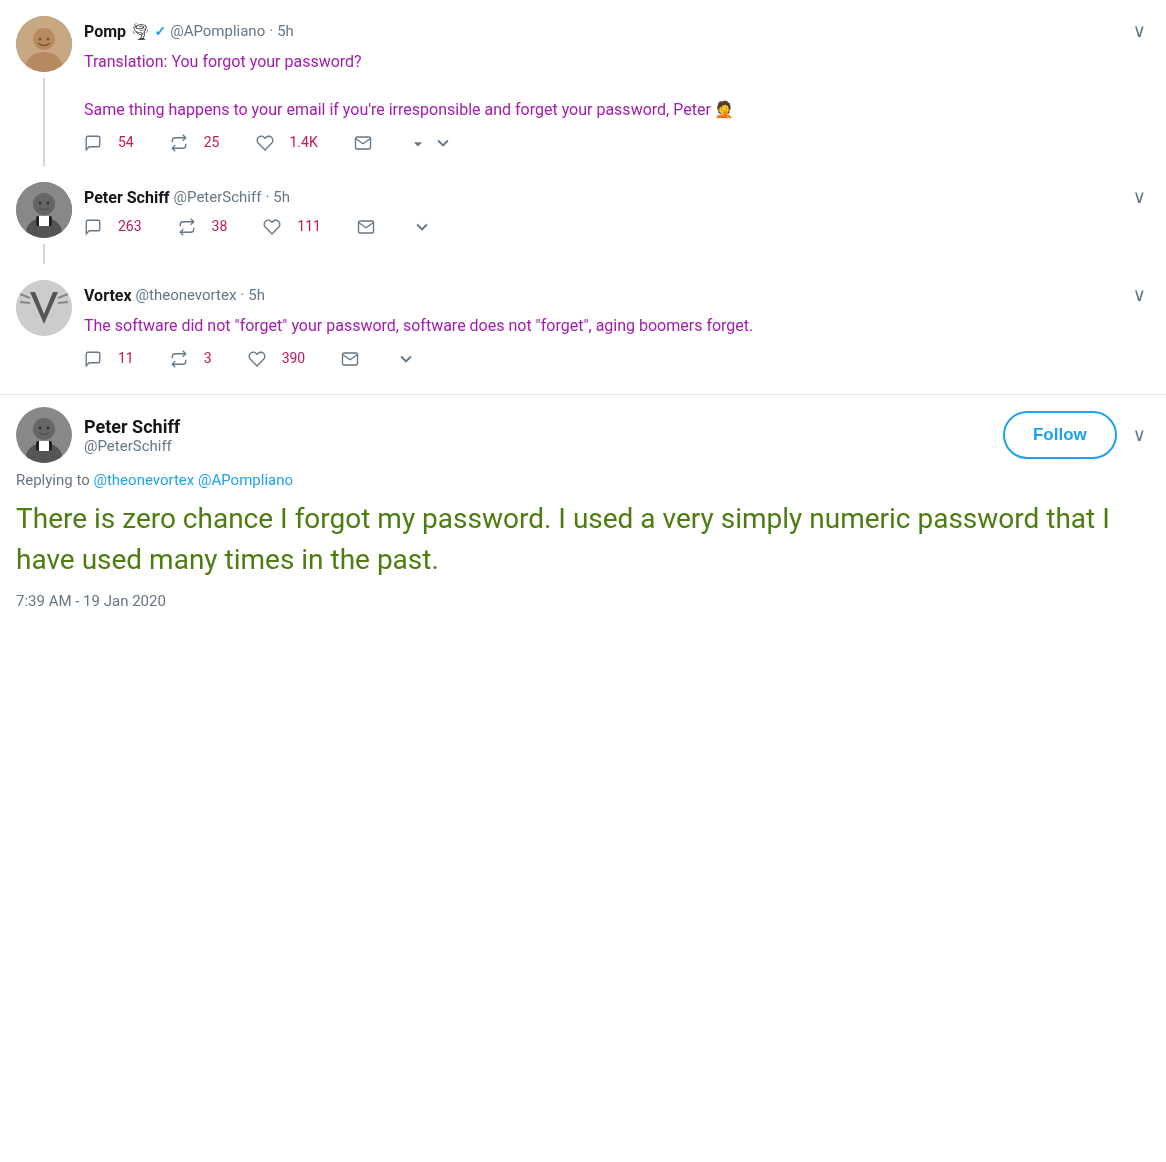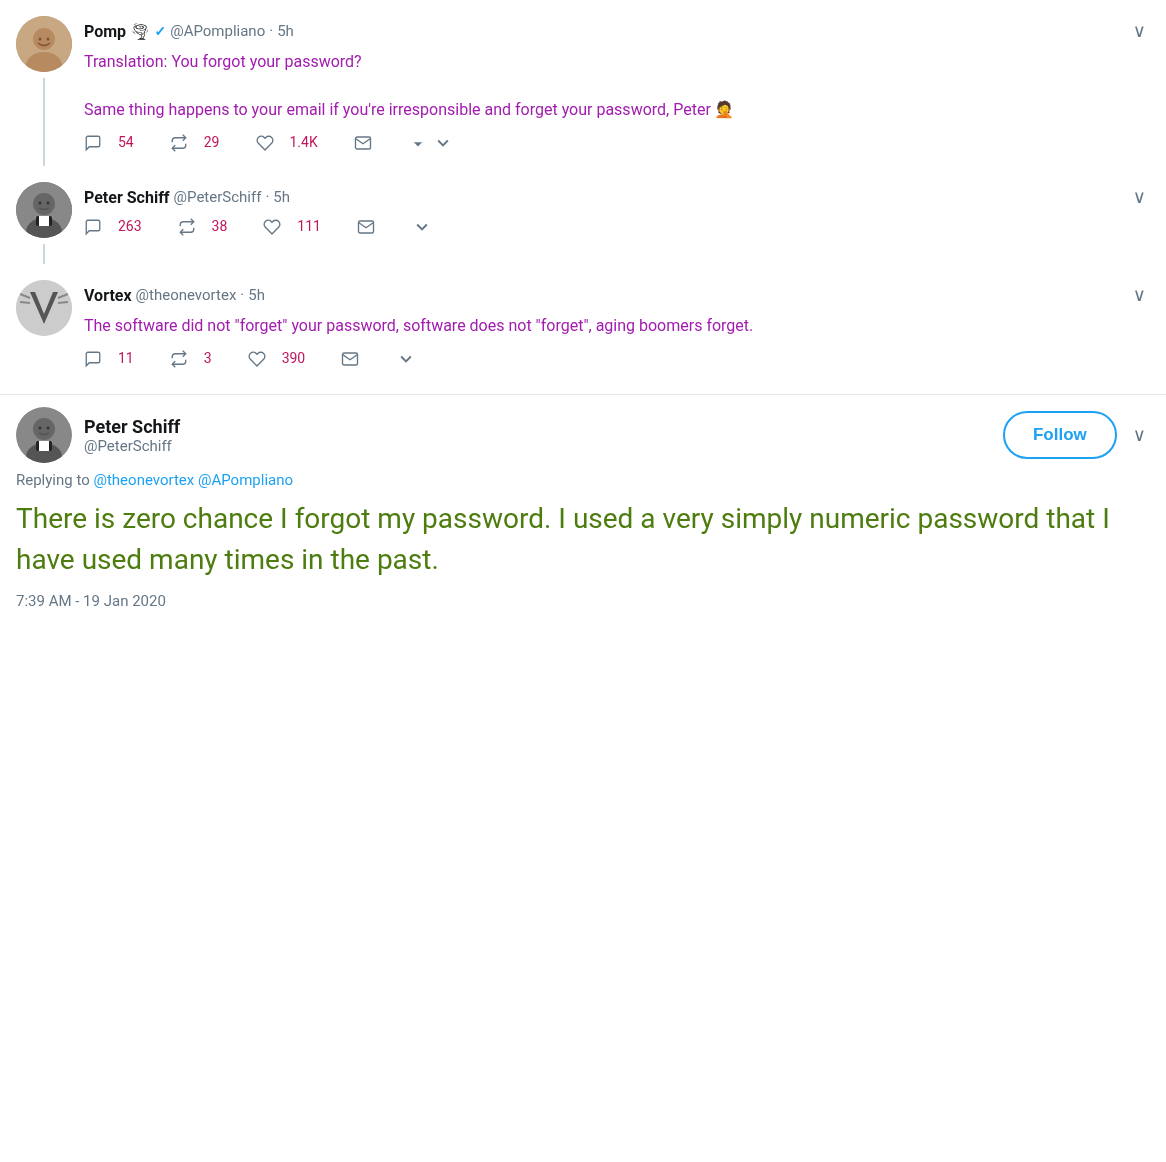--- a/index.html
+++ b/index.html
@@ -248,21 +248,21 @@
         </span>
         <span class="action-item">
           <span class="action-icon">
             <svg width="18" height="18" viewBox="0 0 24 24" fill="none" stroke="#657786" stroke-width="1.8">
                 <polyline points="17 1 21 5 17 9"></polyline>
                 <path d="M3 11V9a4 4 0 0 1 4-4h14"></path>
                 <polyline points="7 23 3 19 7 15"></polyline>
                 <path d="M21 13v2a4 4 0 0 1-4 4H3"></path>
               </svg>
           </span>
-          <span>29</span>
+          <span>25</span>
         </span>
         <span class="action-item">
           <span class="action-icon">
             <svg width="18" height="18" viewBox="0 0 24 24" fill="none" stroke="#657786" stroke-width="1.8">
                 <path d="M20.84 4.61a5.5 5.5 0 0 0-7.78 0L12 5.67l-1.06-1.06a5.5 5.5 0 0 0-7.78 7.78l1.06 1.06L12 21.23l7.78-7.78 1.06-1.06a5.5 5.5 0 0 0 0-7.78z"></path>
               </svg>
           </span>
           <span>1.4K</span>
         </span>
         <span class="action-item">

